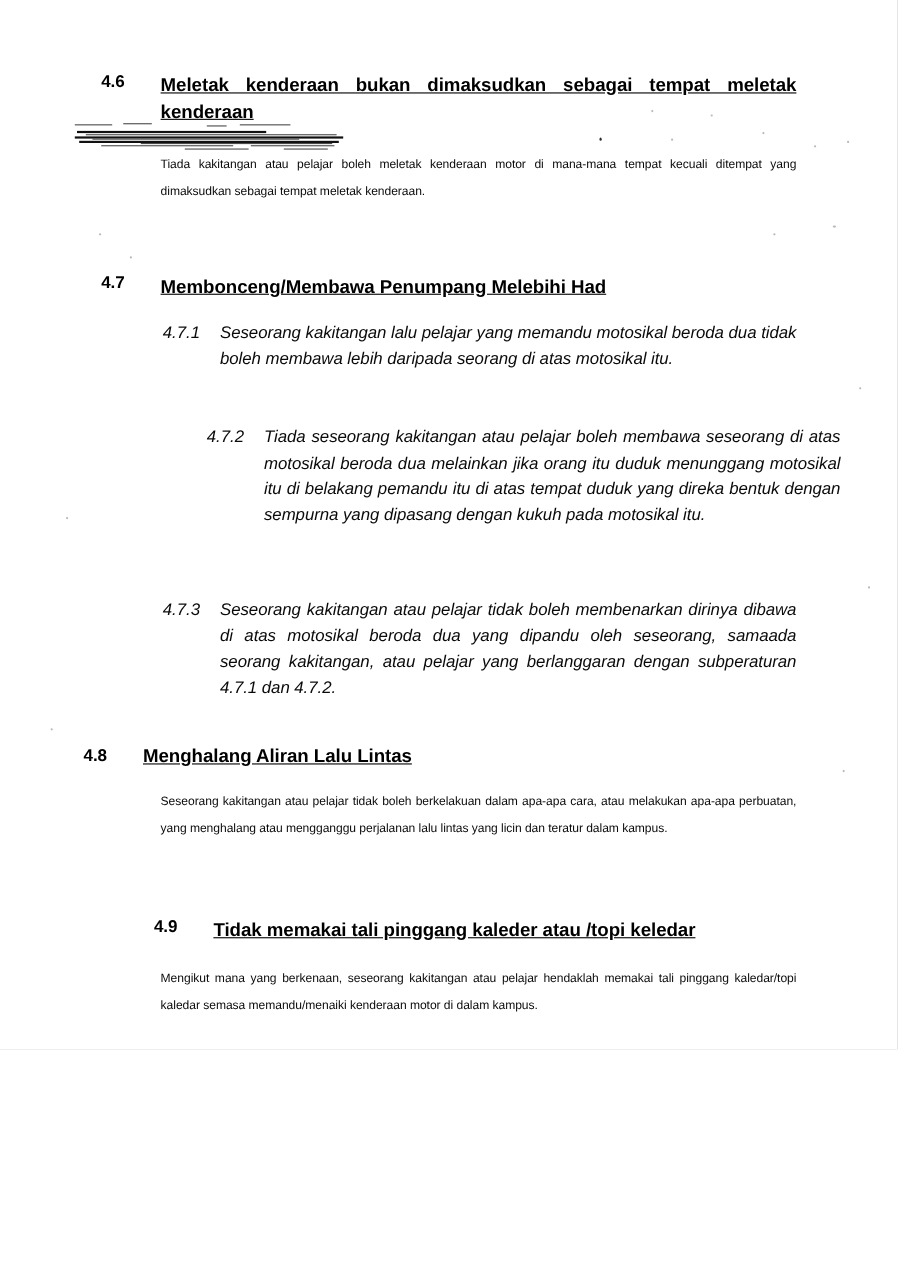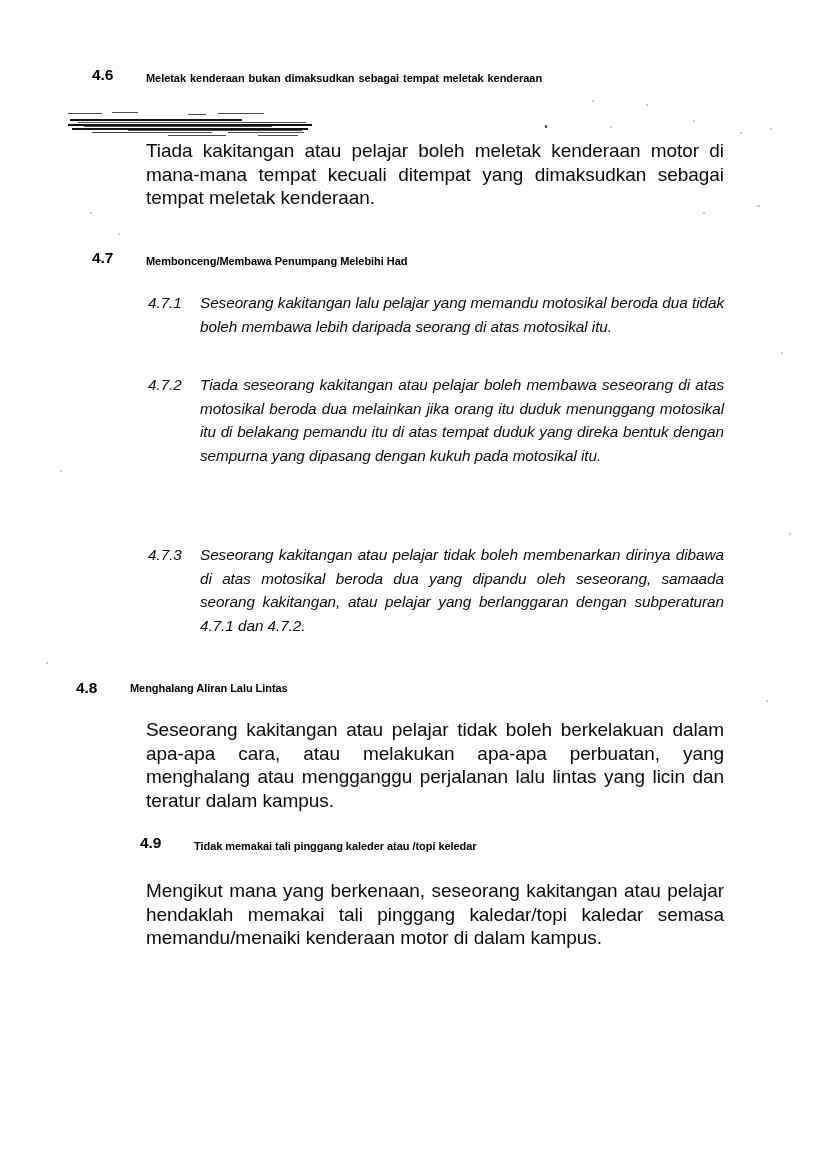--- a/index.html
+++ b/index.html
@@ -80,40 +80,41 @@
   }
   .head-num {
     width: 54px;
     flex: 0 0 54px;
     font-size: 15.5px;
     font-weight: bold;
     color: #000;
     letter-spacing: -0.1px;
   }
   .head-title {
-    font-size: 11px;
+    font-size: 17px;
     font-weight: bold;
     color: #000;
     line-height: 24px;
     letter-spacing: -0.05px;
+    text-decoration: underline;
   }
   
   .head-title.justify {
     width: 578px;
     text-align: justify;
     text-align-last: left;
     word-spacing: 1px;
   }
 
   
   .para {
     position: absolute;
     left: 146px;
     width: 578px;
-    font-size: 19px;
+    font-size: 11px;
     line-height: 23.6px;
     color: #0a0a0a;
     text-align: justify;
     text-align-last: left;
     letter-spacing: -0.05px;
   }
 
   
   .clause {
     position: absolute;
@@ -237,21 +238,21 @@
     <div class="head-row" style="left:92px; top:249px; width:686px;">
       <div class="head-num">4.7</div>
       <div class="head-title">Membonceng/Membawa Penumpang Melebihi Had</div>
     </div>
 
     <div class="clause" style="top:291px;">
       <div class="clause-num">4.7.1</div>
       <div class="clause-text">Seseorang kakitangan lalu pelajar yang memandu motosikal beroda dua tidak boleh membawa lebih daripada seorang di atas motosikal itu.</div>
     </div>
 
-    <div class="clause" style="top:373px;">
+    <div class="clause" style="top:386px;margin-left:40px;">
       <div class="clause-num">4.7.2</div>
       <div class="clause-text">Tiada seseorang kakitangan atau pelajar boleh membawa seseorang di atas motosikal beroda dua melainkan jika orang itu duduk menunggang motosikal itu di belakang pemandu itu di atas tempat duduk yang direka bentuk dengan sempurna yang dipasang dengan kukuh pada motosikal itu.</div>
     </div>
 
     <div class="clause" style="top:543px;">
       <div class="clause-num">4.7.3</div>
       <div class="clause-text">Seseorang kakitangan atau pelajar tidak boleh membenarkan dirinya dibawa di atas motosikal beroda dua yang dipandu oleh seseorang, samaada seorang kakitangan, atau pelajar yang berlanggaran dengan subperaturan 4.7.1 dan 4.7.2.</div>
     </div>
 
     <div class="head-row" style="left:76px; top:676px; width:686px;align-items:center;">

